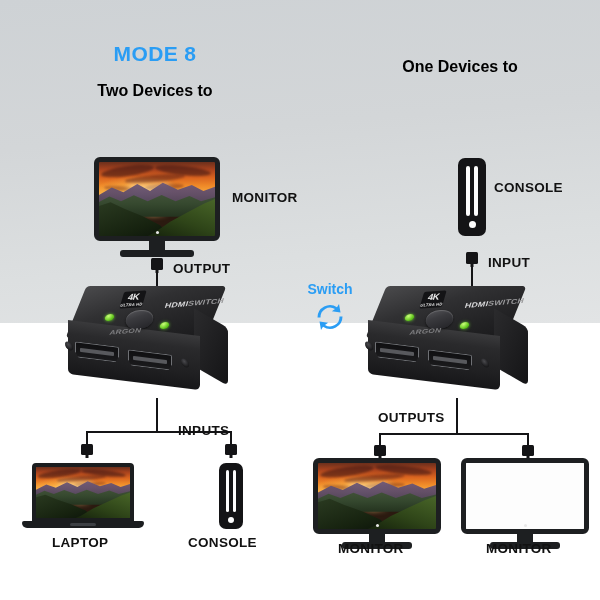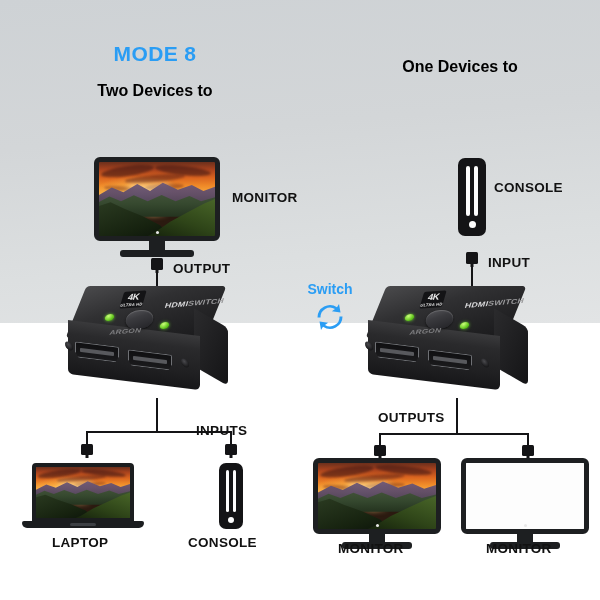--- a/index.html
+++ b/index.html
@@ -288,21 +288,21 @@
     <div class="screwhole" style="left:3px;top:56px;"></div>
     <div class="screwhole" style="left:119px;top:73px;"></div>
   </div>
 
   <div class="wire" style="left:156px;top:398px;width:2px;height:34px;"></div>
   <div class="wire" style="left:86px;top:431px;width:146px;height:2px;"></div>
   <div class="wire" style="left:86px;top:431px;width:2px;height:14px;"></div>
   <div class="wire" style="left:230px;top:431px;width:2px;height:14px;"></div>
   <div class="plug" style="left:81px;top:444px;width:12px;height:11px;"></div>
   <div class="plug" style="left:225px;top:444px;width:12px;height:11px;"></div>
-  <div class="lbl" style="left:196px;top:423px;">INPUTS</div>
+  <div class="lbl" style="left:178px;top:423px;">INPUTS</div>
 
   <div class="laptop" style="left:32px;top:463px;width:102px;">
     <div class="lt-lid" style="height:58px;">
       <div class="scene">
         <div class="sky"></div>
         <div class="cloud cl1"></div>
         <div class="cloud cl2"></div>
         <div class="cloud cl3"></div>
         <div class="cloud cl4"></div>
         <div class="ray"></div>

